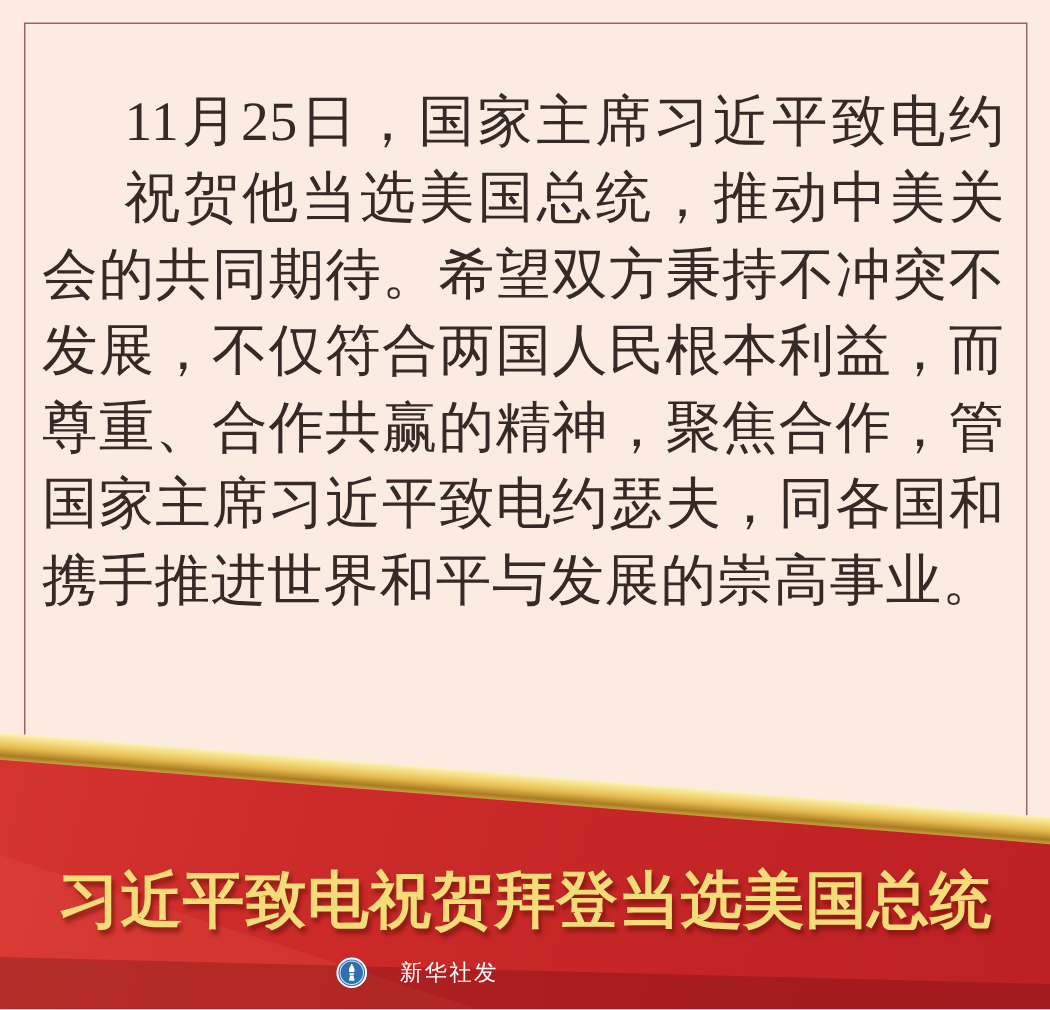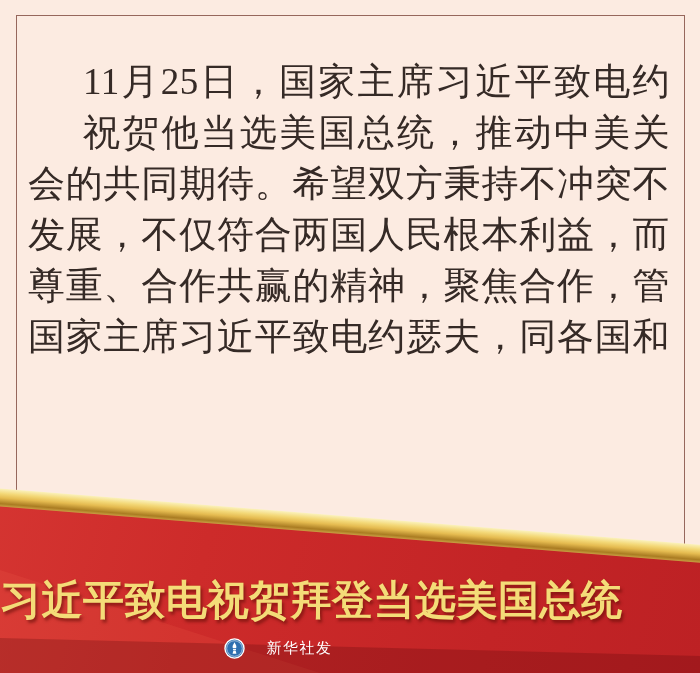--- a/index.html
+++ b/index.html
@@ -58,20 +58,21 @@
     width: 715px; height: 18px;
     transform-origin: 0 0;
     transform: rotate(4.6deg);
     background: linear-gradient(180deg, #fbf2bd 0%, #f3d877 28%, #e5bb50 52%, #aa7c22 84%, #c99f43 100%);
   }
   
   .banner-title {
     position: absolute;
     left: 0; top: 573px;
     width: 700px;
+    text-align: center;
     font-size: 41px;
     font-weight: 900;
     letter-spacing: 0.5px;
     color: #f4dc78;
     text-shadow: 2px 3px 3px rgba(92,12,6,0.55), 0 0 1px rgba(150,60,10,0.4);
   }
   
   .footer {
     position: absolute;
     left: 0; top: 638px;
@@ -96,20 +97,21 @@
 
   <div class="frame-border"></div>
 
   <div class="body-text">
     <div class="ln indent jlast">11月25日，国家主席习近平致电约瑟夫·拜登，</div>
     <div class="ln indent jlast">祝贺他当选美国总统，推动中美关系健康稳定</div>
     <div class="ln jlast">会的共同期待。希望双方秉持不冲突不对抗、相互</div>
     <div class="ln jlast">发展，不仅符合两国人民根本利益，而且是国际社</div>
     <div class="ln jlast">尊重、合作共赢的精神，聚焦合作，管控分歧，推</div>
     <div class="ln jlast">国家主席习近平致电约瑟夫，同各国和国际社会</div>
+    <div class="ln">携手推进世界和平与发展的崇高事业。</div>
   </div>
 
   <div class="red-banner"></div>
   <div class="red-banner-light-wedge"></div>
   <div class="red-banner-dark-band"></div>
   <div class="gold-band"></div>
 
   <div class="banner-title">习近平致电祝贺拜登当选美国总统</div>
 
   <div class="footer">

